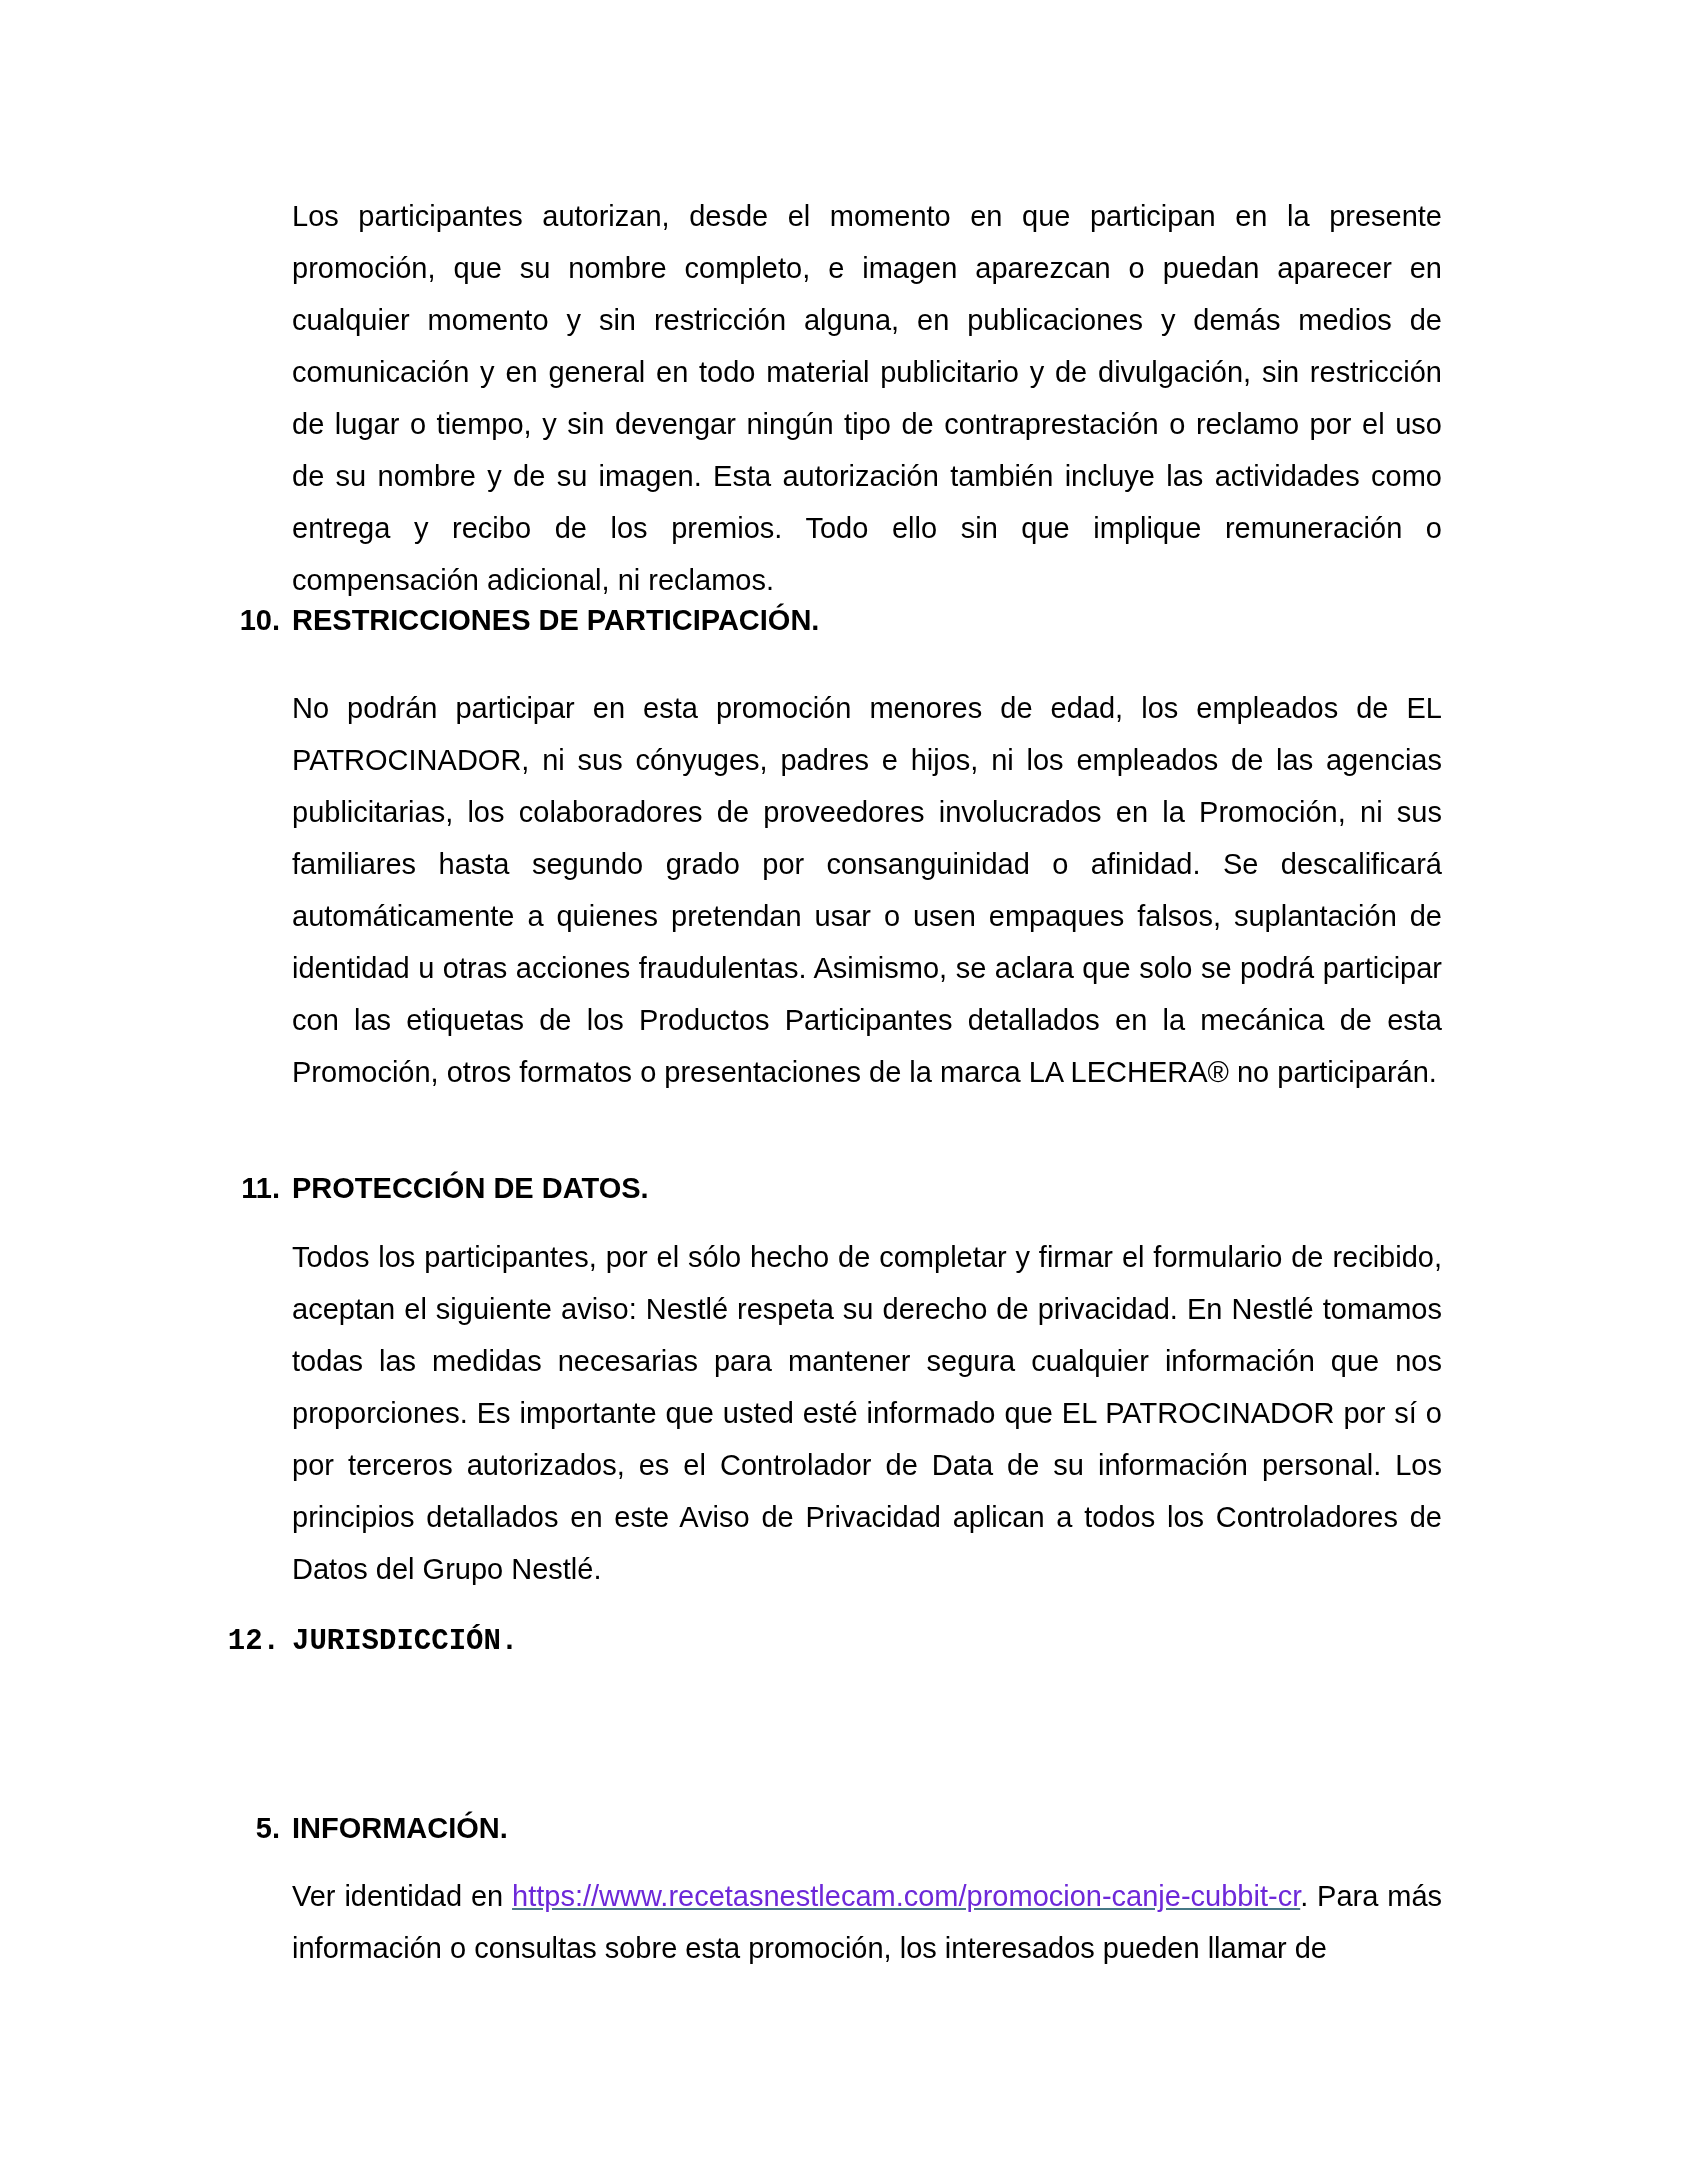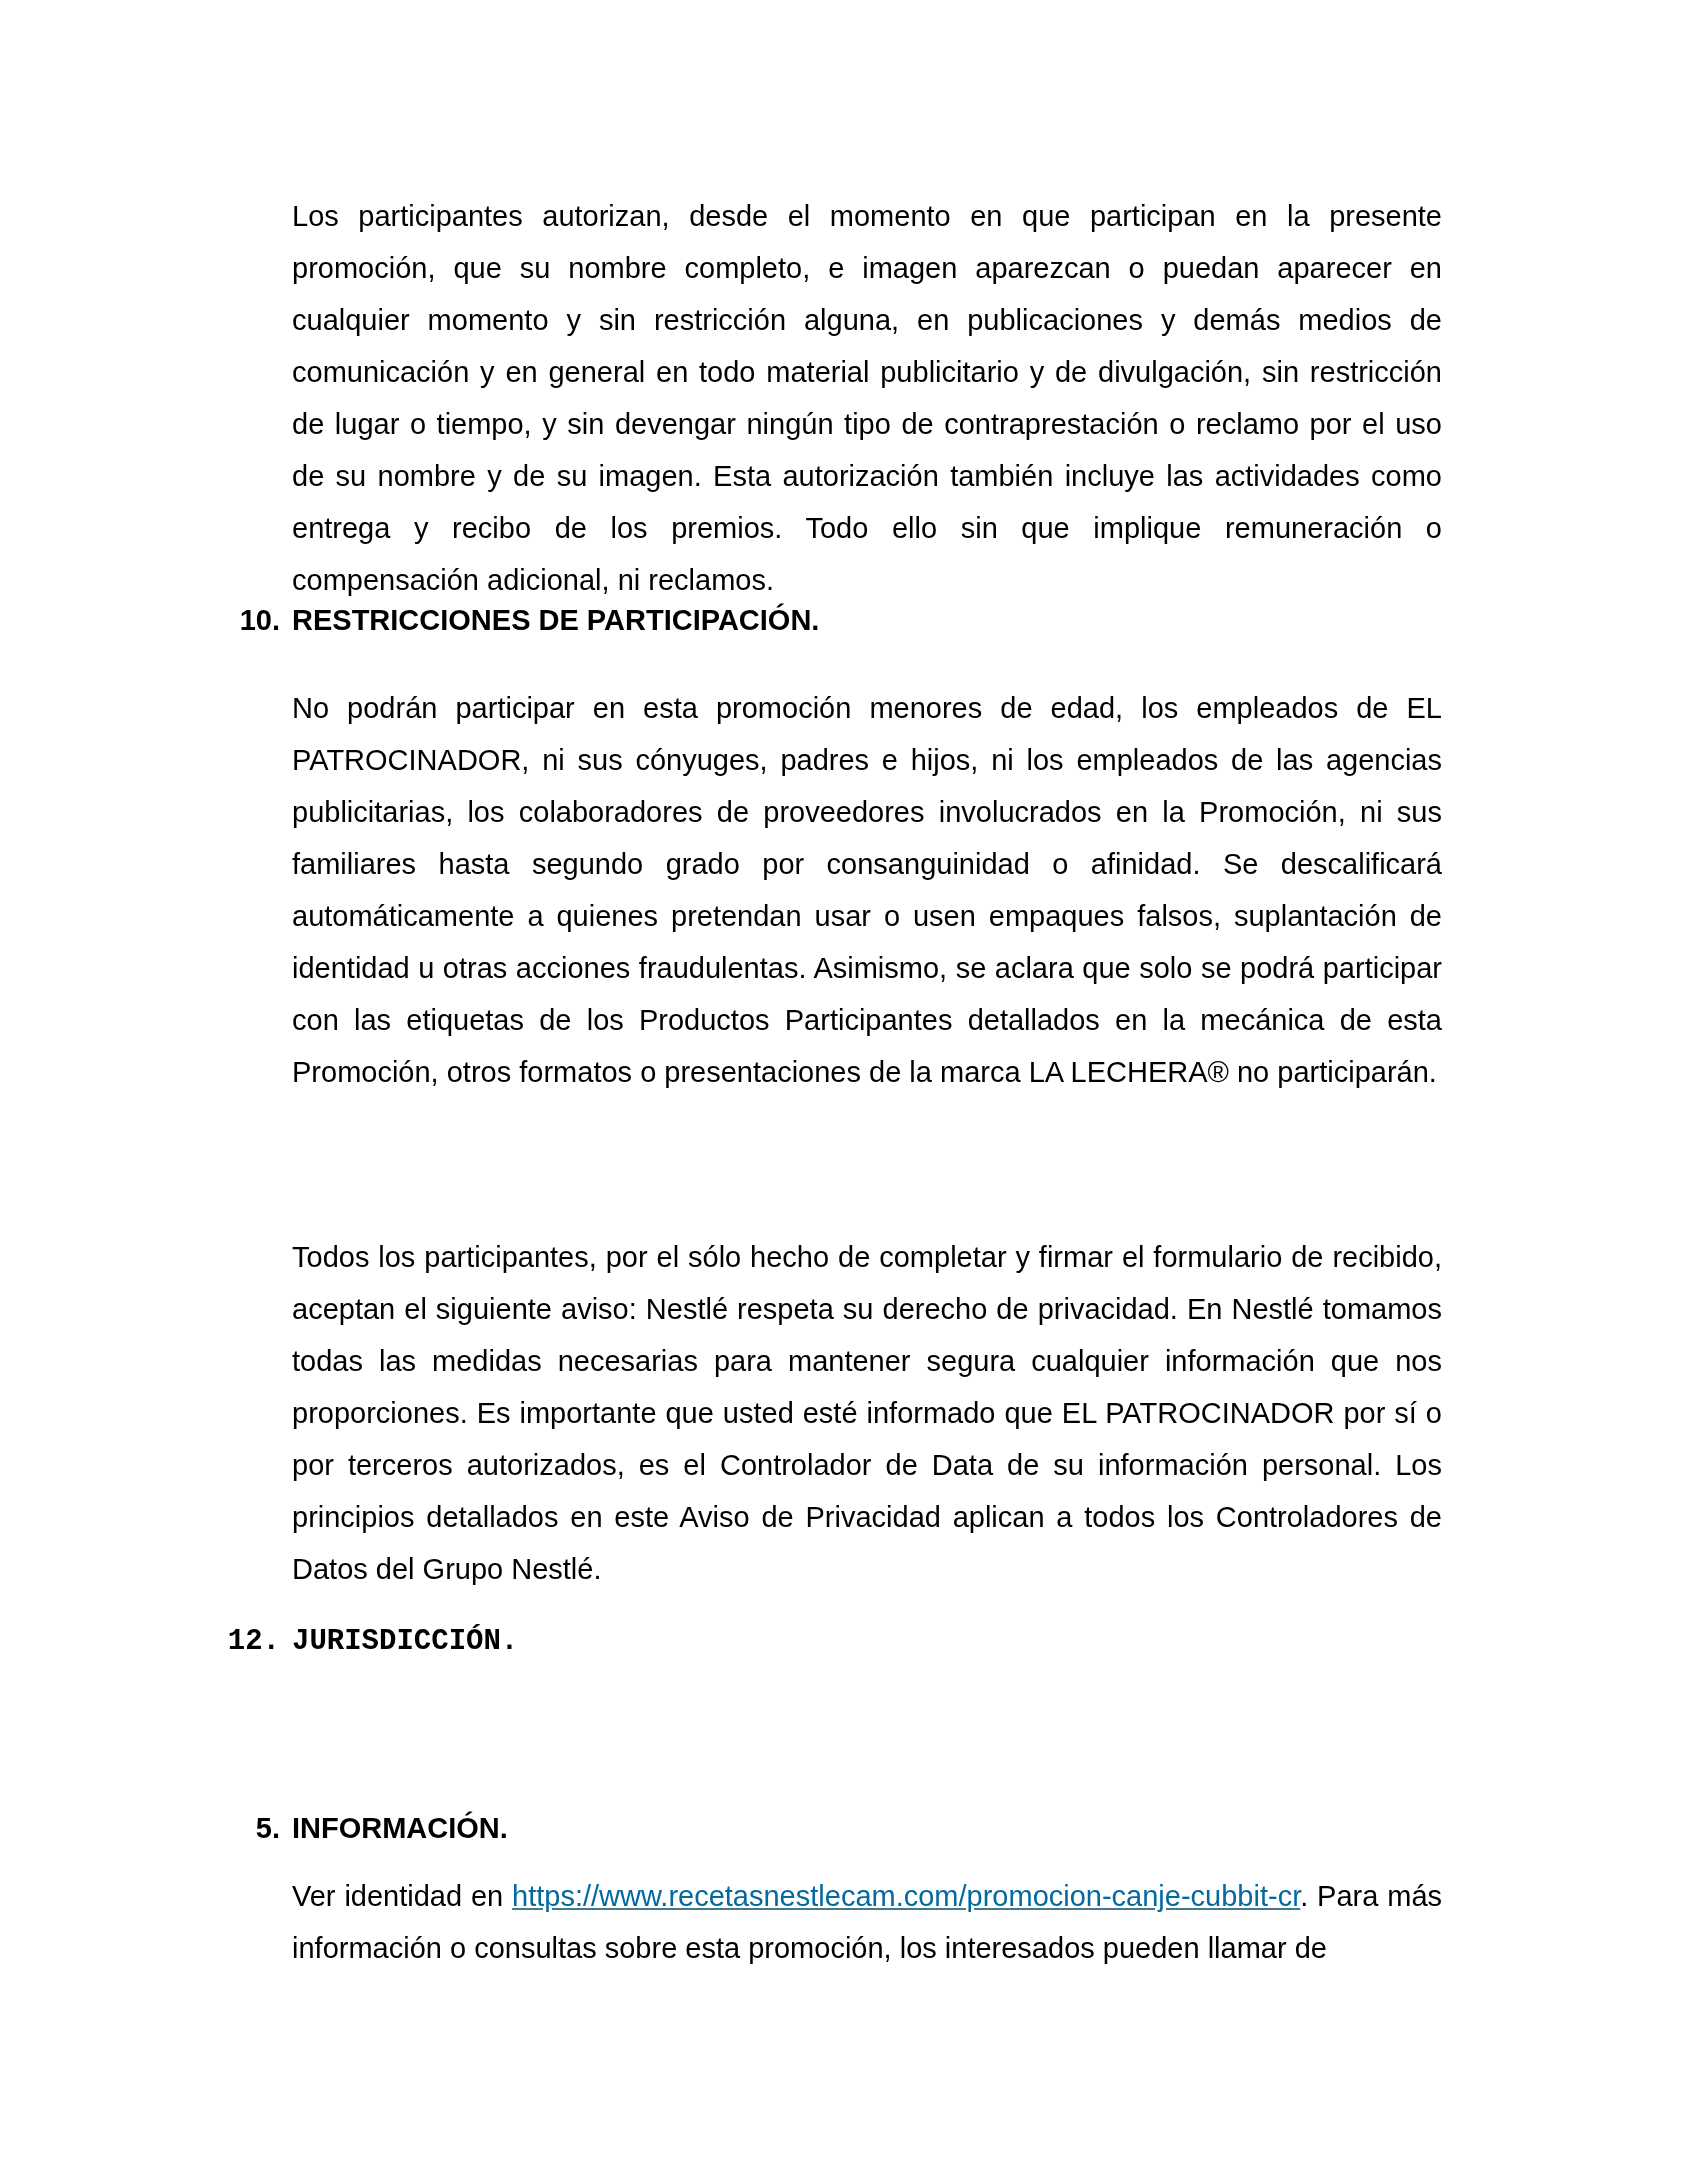--- a/index.html
+++ b/index.html
@@ -49,37 +49,40 @@
       padding-right: 0;
     }
     .heading .num.two-digit {
       width: 57px;
       margin-right: 12px;
     }
     .heading .title {
       display: inline-block;
     }
     a.link {
-      color: #0369a1;
+      color: #6d28d9;
       text-decoration: underline;
       text-decoration-color: #467886;
     }
   </style>
 </head>
 <body>
 
 <div class="page">
 
   <p class="para" style="top:190px;">Los participantes autorizan, desde el momento en que participan en la presente promoción, que su nombre completo, e imagen aparezcan o puedan aparecer en cualquier momento y sin restricción alguna, en publicaciones y demás medios de comunicación y en general en todo material publicitario y de divulgación, sin restricción de lugar o tiempo, y sin devengar ningún tipo de contraprestación o reclamo por el uso de su nombre y de su imagen. Esta autorización también incluye las actividades como entrega y recibo de los premios. Todo ello sin que implique remuneración o compensación adicional, ni reclamos.</p>
 
   <div class="heading" style="top:600px;">
     <span class="num two-digit">10.</span><span class="title">RESTRICCIONES DE PARTICIPACIÓN.</span>
   </div>
   <p class="para" style="top:682px;">No podrán participar en esta promoción menores de edad, los empleados de EL PATROCINADOR, ni sus cónyuges, padres e hijos, ni los empleados de las agencias publicitarias, los colaboradores de proveedores involucrados en la Promoción, ni sus familiares hasta segundo grado por consanguinidad o afinidad. Se descalificará automáticamente a quienes pretendan usar o usen empaques falsos, suplantación de identidad u otras acciones fraudulentas. Asimismo, se aclara que solo se podrá participar con las etiquetas de los Productos Participantes detallados en la mecánica de esta Promoción, otros formatos o presentaciones de la marca LA LECHERA® no participarán.</p>
 
+  <div class="heading" style="top:1168px;">
+    <span class="num two-digit">11.</span><span class="title">PROTECCIÓN DE DATOS.</span>
+  </div>
   <p class="para" style="top:1231px;">Todos los participantes, por el sólo hecho de completar y firmar el formulario de recibido, aceptan el siguiente aviso: Nestlé respeta su derecho de privacidad. En Nestlé tomamos todas las medidas necesarias para mantener segura cualquier información que nos proporciones. Es importante que usted esté informado que EL PATROCINADOR por sí o por terceros autorizados, es el Controlador de Data de su información personal. Los principios detallados en este Aviso de Privacidad aplican a todos los Controladores de Datos del Grupo Nestlé.</p>
 
   <div class="heading" style="top:1622px;font-family:Liberation Mono, monospace;">
     <span class="num two-digit">12.</span><span class="title">JURISDICCIÓN.</span>
   </div>
 
   <div class="heading" style="top:1808px;">
     <span class="num two-digit">5.</span><span class="title">INFORMACIÓN.</span>
   </div>
   <p class="para" style="top:1870px;"><span>Ver identidad en </span><a class="link" href="#">https://www.recetasnestlecam.com/promocion-canje-cubbit-cr</a><span>. Para más información o consultas sobre esta promoción, los interesados pueden llamar de</span></p>

